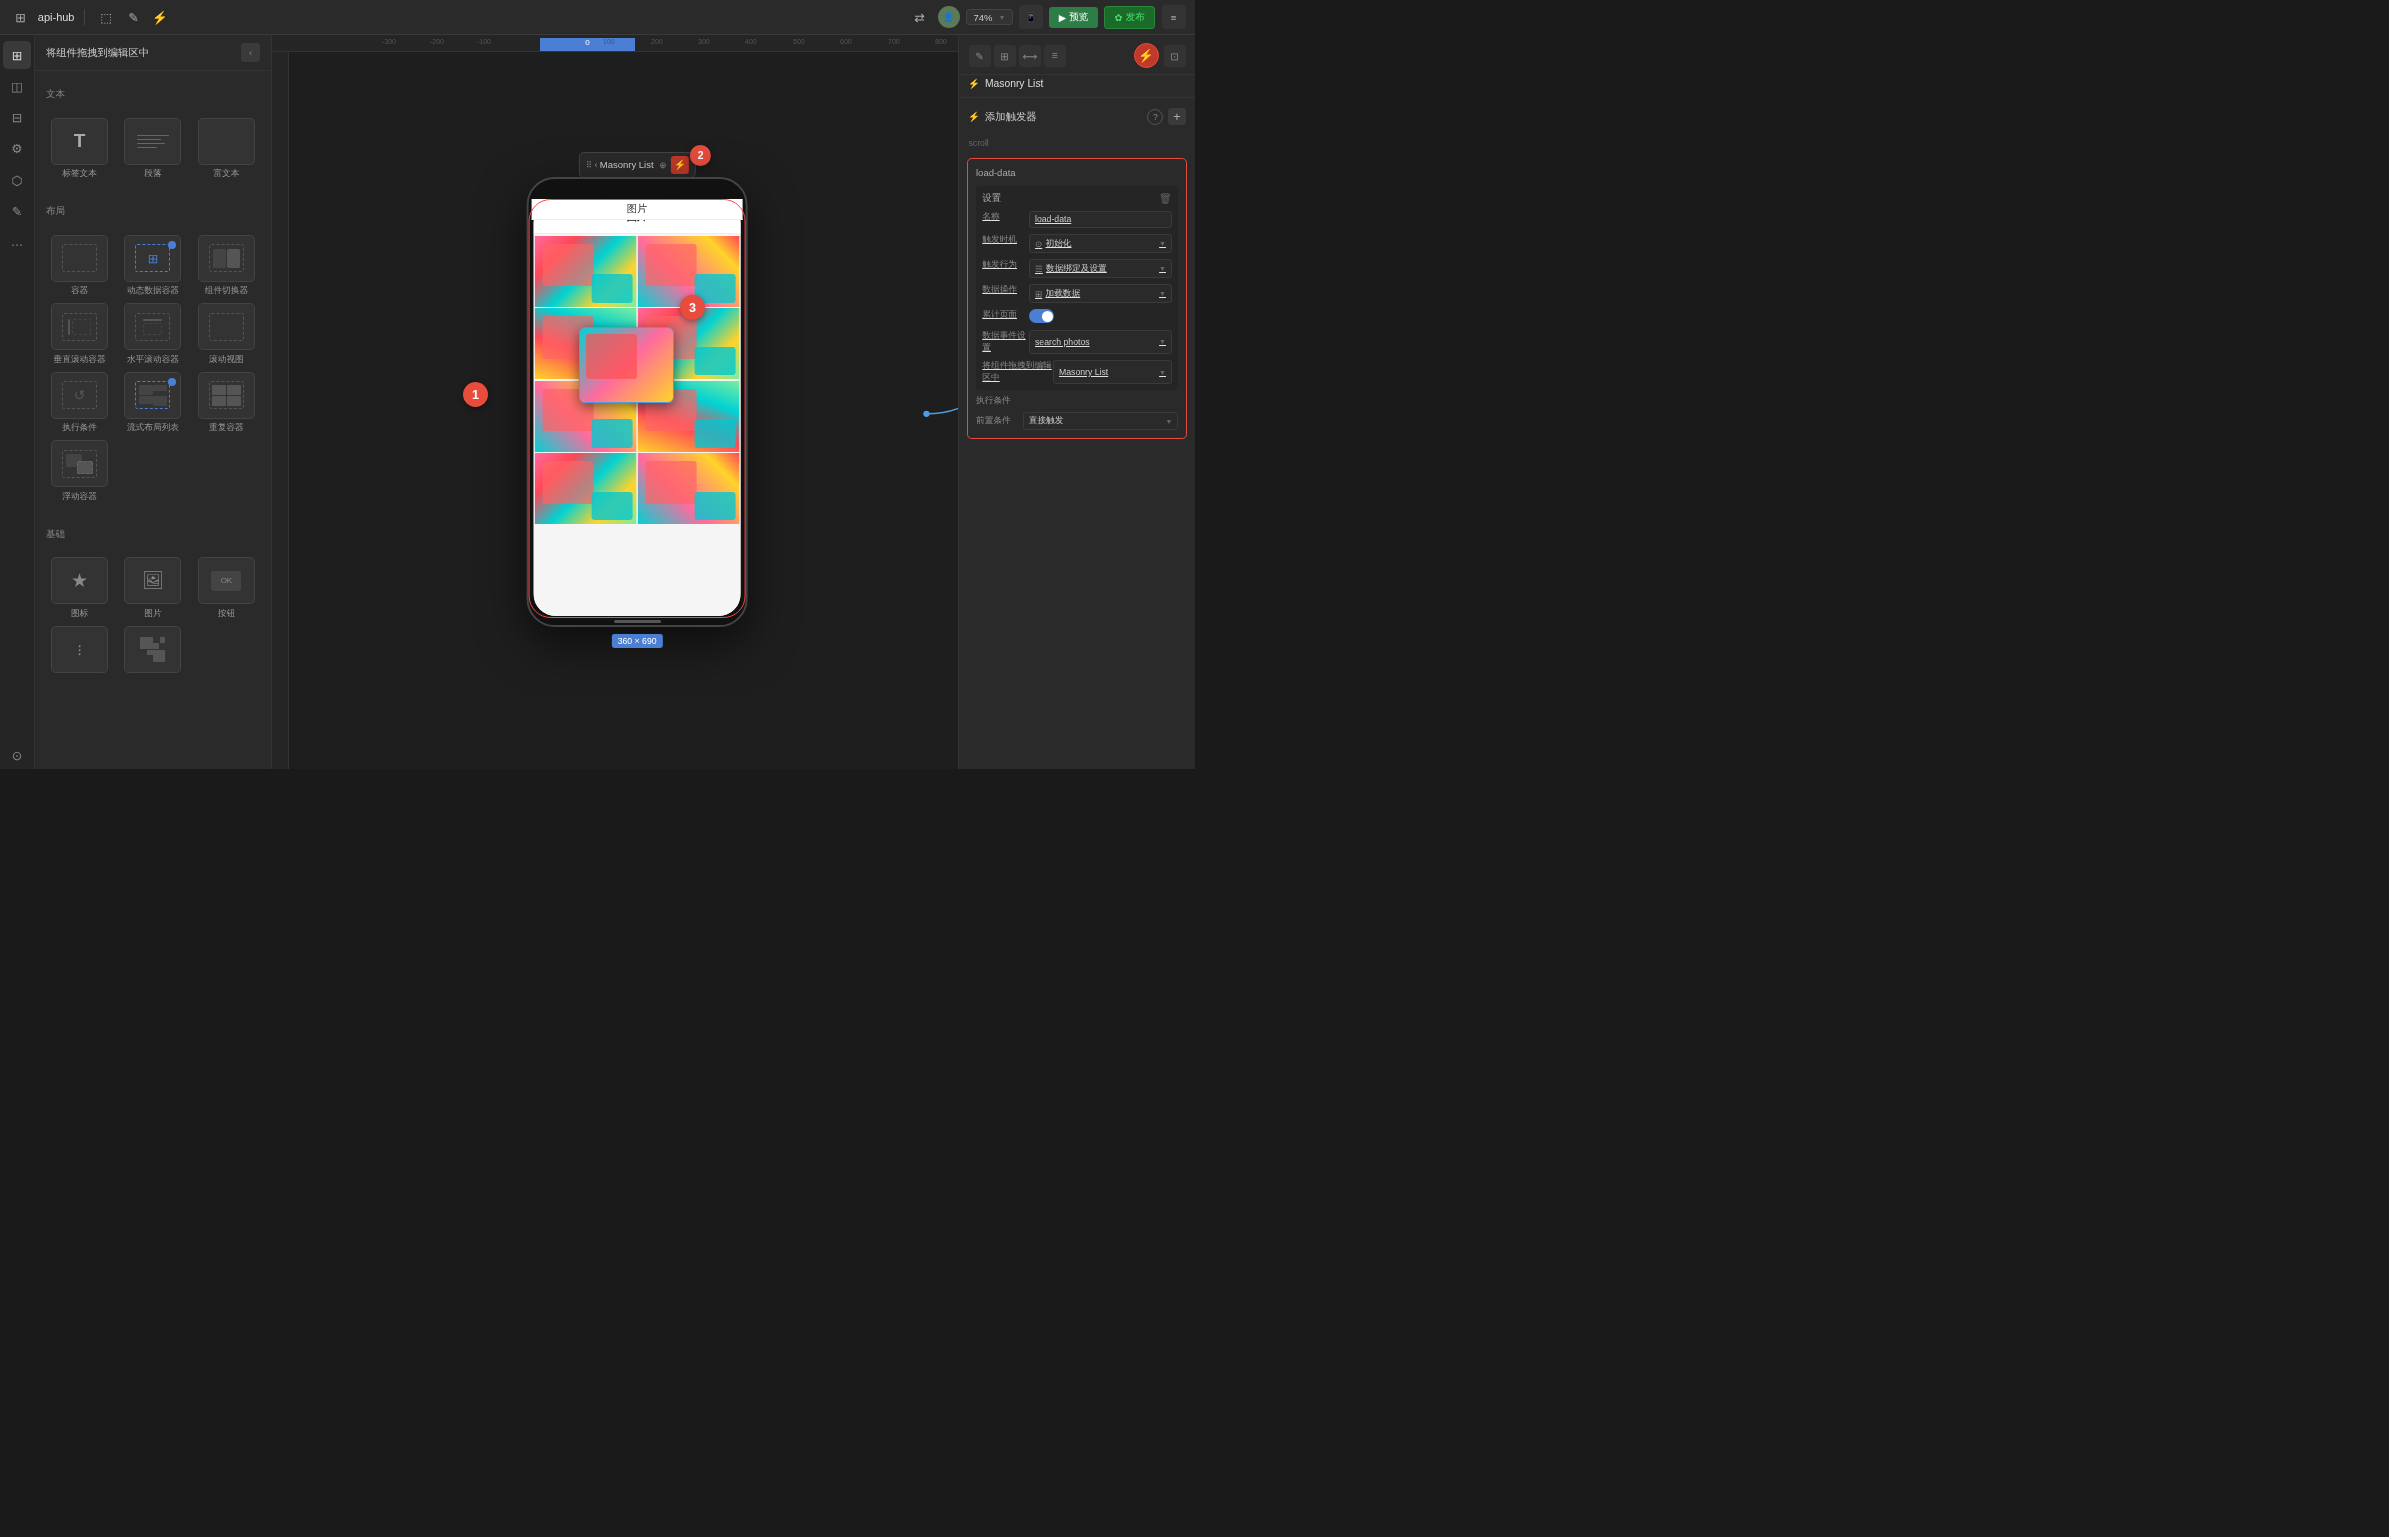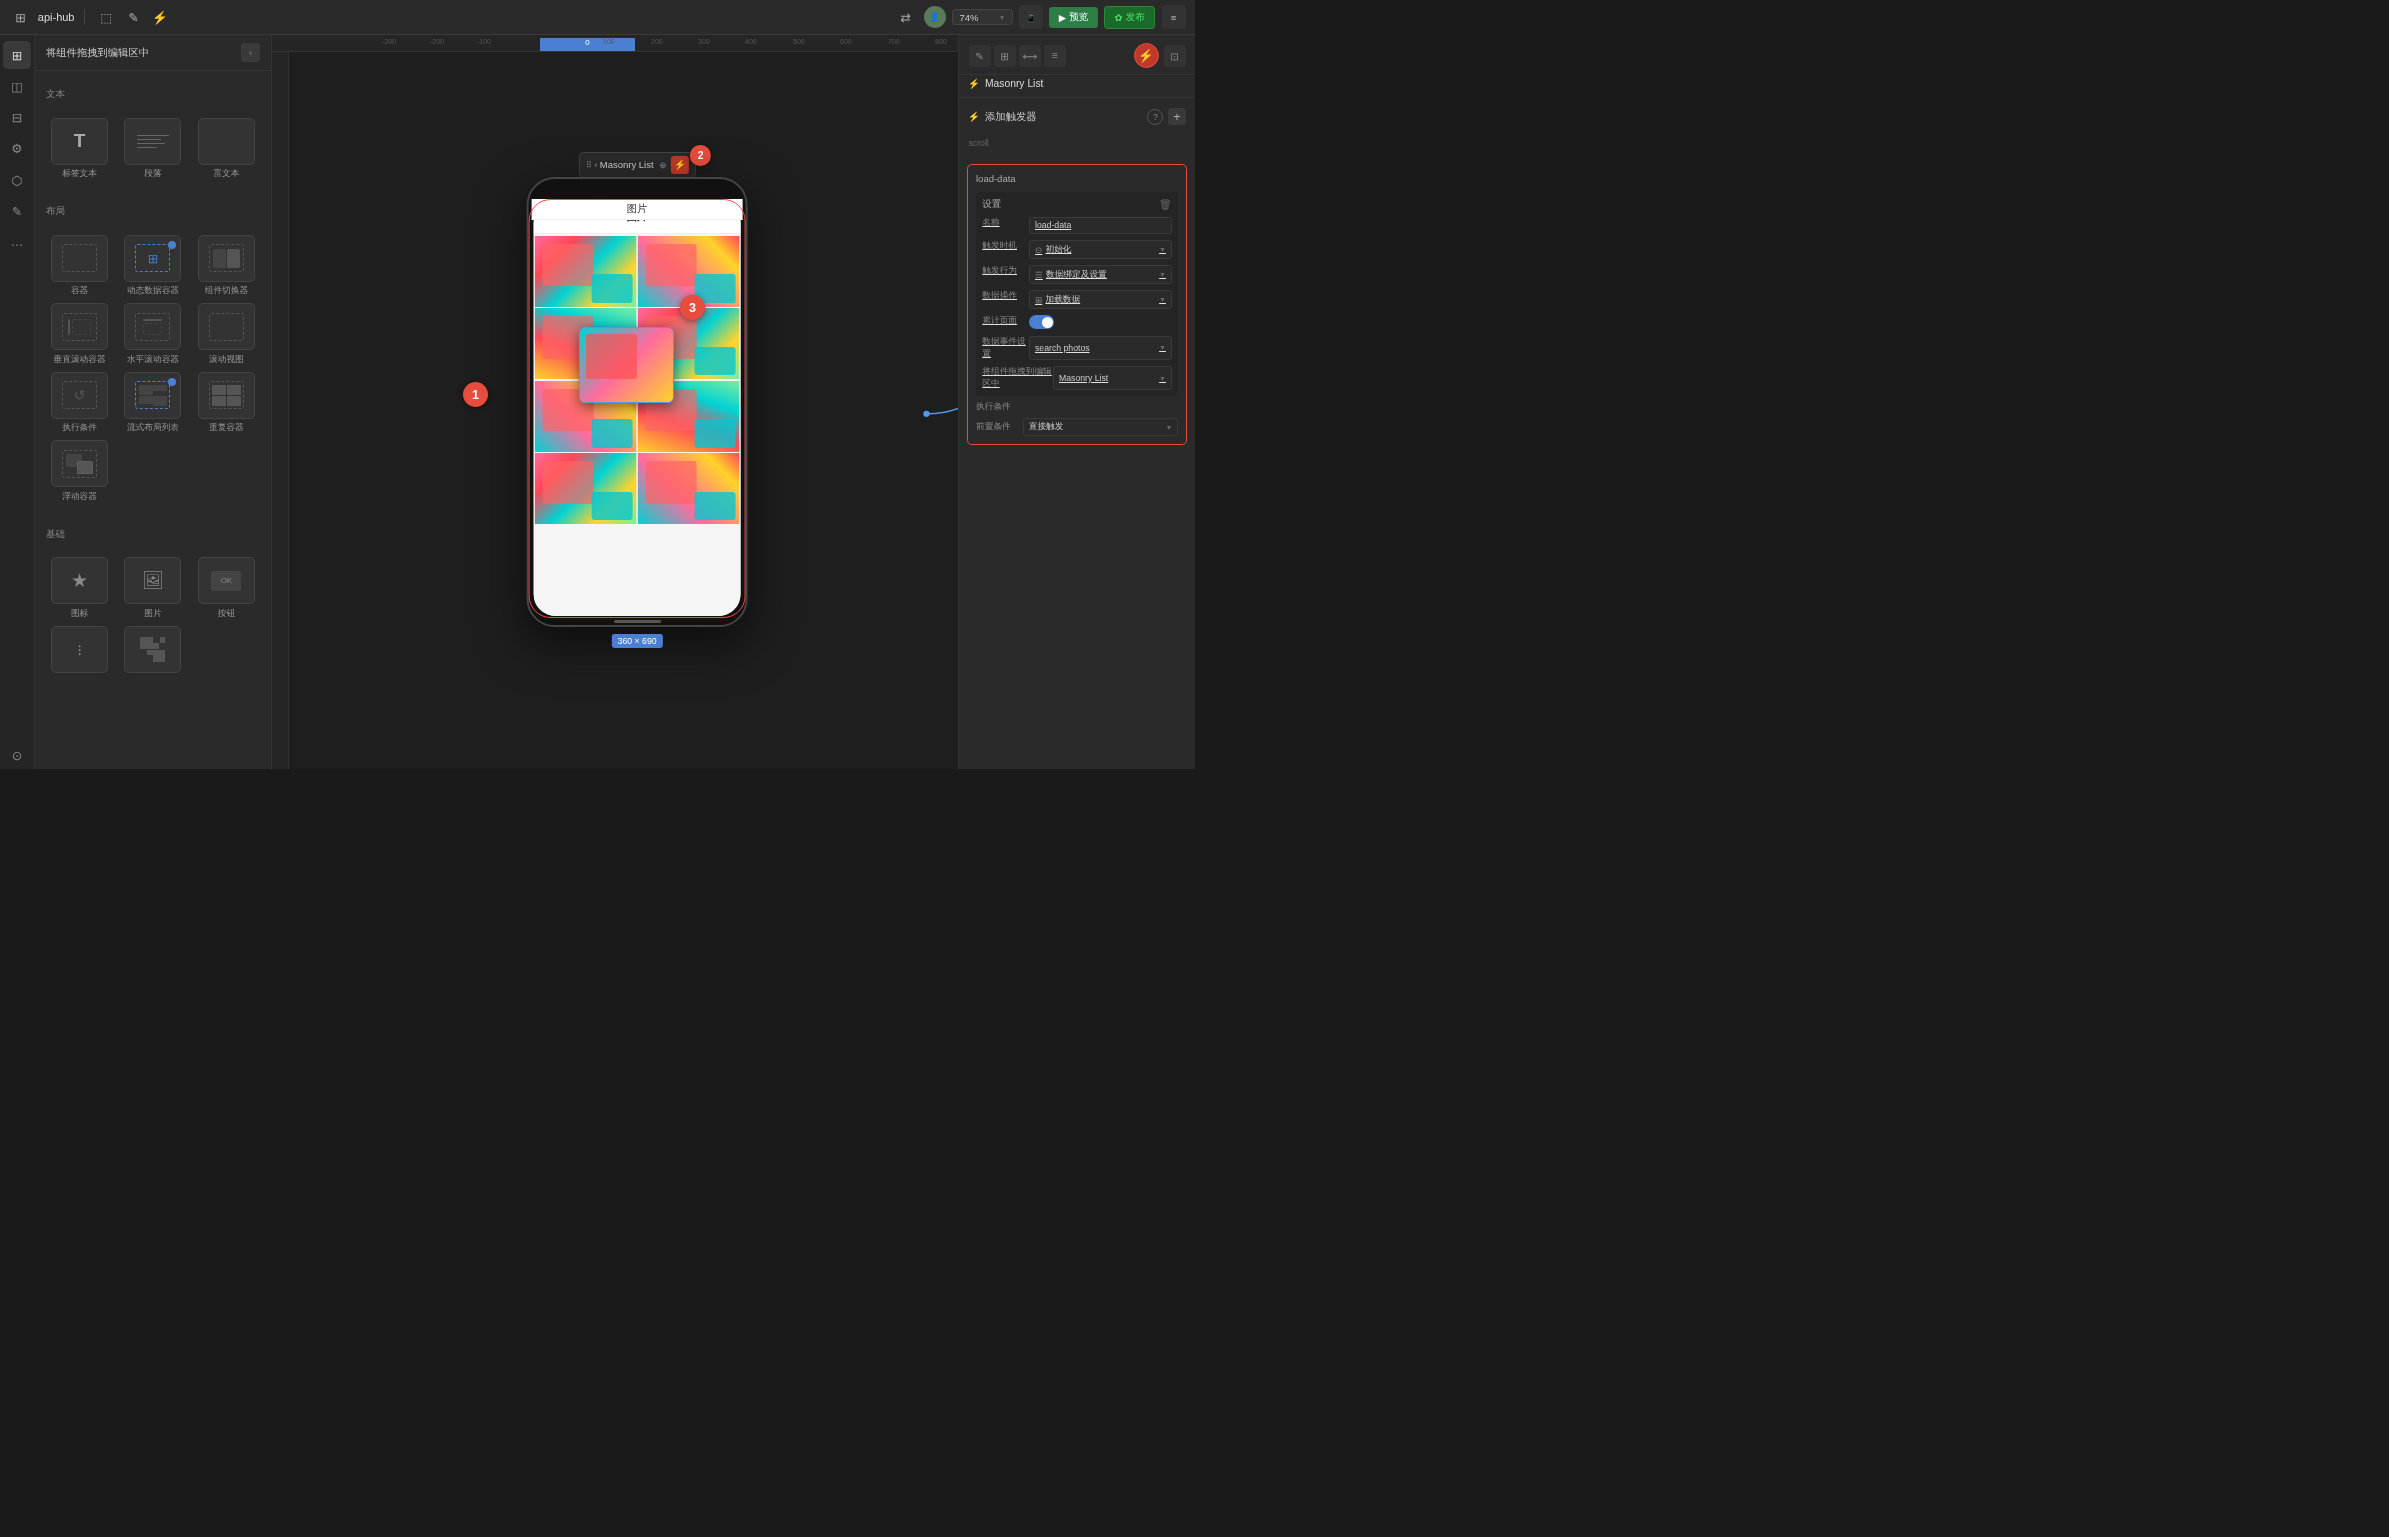--- a/index.html
+++ b/index.html
@@ -72,21 +72,21 @@
     }
     .zoom-control {
       background: #333;
       border: 0.8px solid #444;
       border-radius: 3.2px;
       padding: 1.6px 6.3px;
       font-size: 9.5px;
       color: #ccc;
       display: flex;
       align-items: center;
-      gap: 20px;
+      gap: 6px;
       cursor: pointer;
     }
     .avatar {
       width: 22px;
       height: 22px;
       border-radius: 50%;
       background: #5a7a5a;
       display: flex;
       align-items: center;
       justify-content: center;
@@ -604,21 +604,21 @@
     }
 
     .scroll-label {
       padding: 3.2px 9.5px 4.7px;
       font-size: 8.7px;
       color: #666;
     }
 
     
     .load-data-box {
-      margin: 11px 8px;
+      margin: 5px 8px;
       border: 1.6px solid #e74c3c;
       border-radius: 4.7px;
       padding: 8px;
     }
     .load-data-title {
       font-size: 9.5px;
       color: #aaa;
       margin-bottom: 8px;
     }
 

